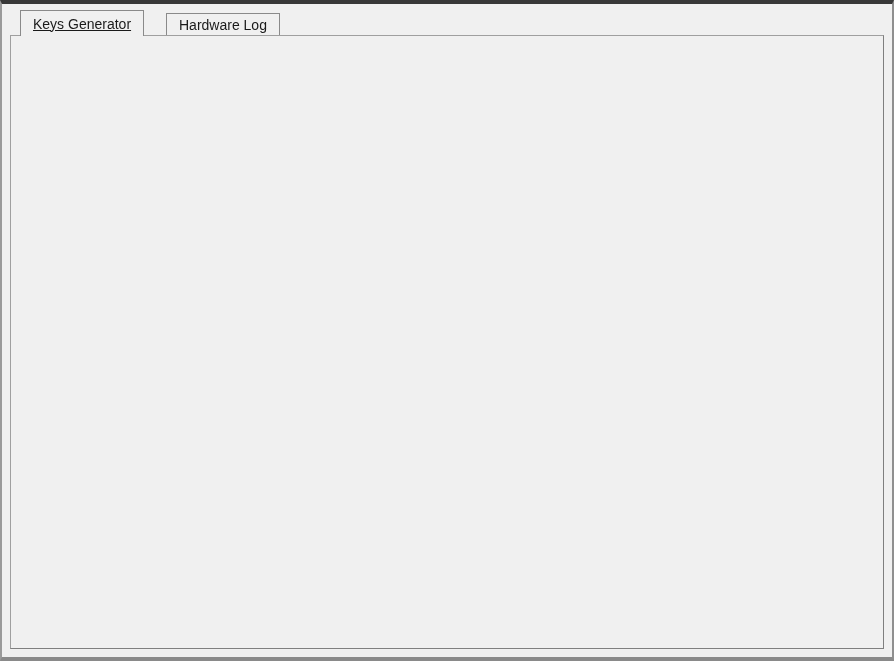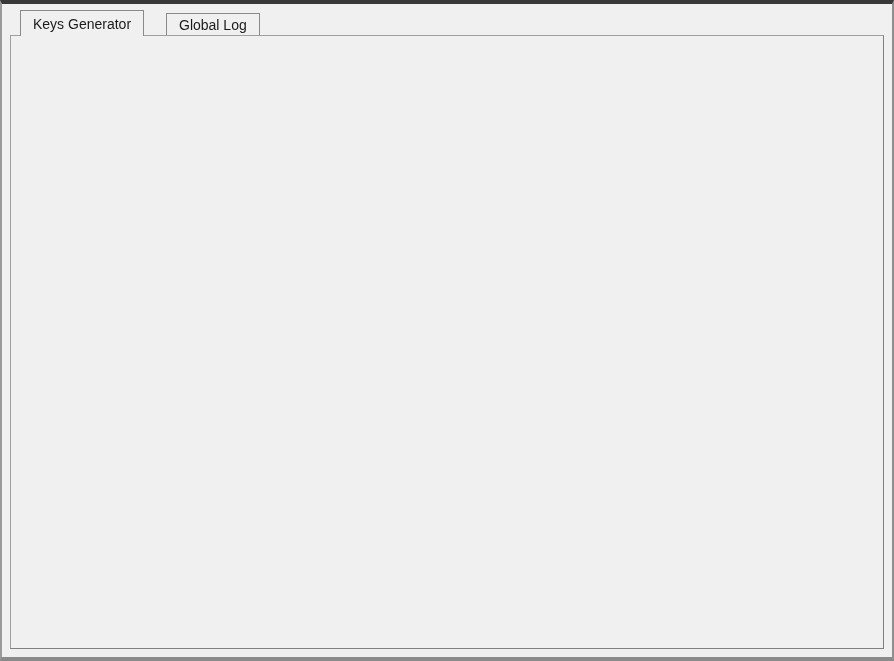--- a/index.html
+++ b/index.html
@@ -13,21 +13,21 @@
     border-left:2px solid #9a9a9a;
     border-right:2px solid #8f8f8f;
     border-bottom:4px solid #8a8a8a;
     overflow:hidden;
   }
 
   
   .tab { position:absolute; display:flex; align-items:center;
          background:#f0f0f0; border:1px solid #8a8a8a; border-bottom:none;
          font-size:14px; color:#1a1a1a; padding:0 12px; cursor:default; }
-  .tab.active   { left:18px;  top:6px;  height:26px; z-index:3; }
+  .tab.active   { left:18px;  top:6px;  height:26px; z-index:3;text-decoration:underline; }
   .tab.inactive { left:164px; top:9px;  height:23px; z-index:1; }
 
   .tab-page {
     position:absolute; left:8px; top:31px; width:874px; height:614px;
     background:#f0f0f0;
     border:1px solid #9f9f9f;
     border-right-color:#7f7f7f; border-bottom-color:#7f7f7f;
     z-index:2;
   }
 
@@ -95,21 +95,21 @@
   .btn.default { border:2px solid #2a7fd8; font-weight:bold; }
   .btn.plain   { border:1px solid #b0b0b0; font-size:14px; color:#3c3c3c; background:#e6e6e6; }
   .btn.boldtxt { border:1px solid #9a9a9a; font-weight:bold; }
 </style>
 </head>
 <body>
 
 <div class="window">
 
   <div class="tab inactive">
-    <span>Global Log</span>
+    <span>Hardware Log</span>
   </div>
   <div class="tab active">
     <span>Keys Generator</span>
   </div>
 
   <div class="tab-page"></div>
 
   <div class="bold-label" style="left:30px; top:48px;">Registration name</div>
   <div class="textinput focused" style="left:28px; top:69px; width:832px; height:27px;">
     <span class="caret"></span>

